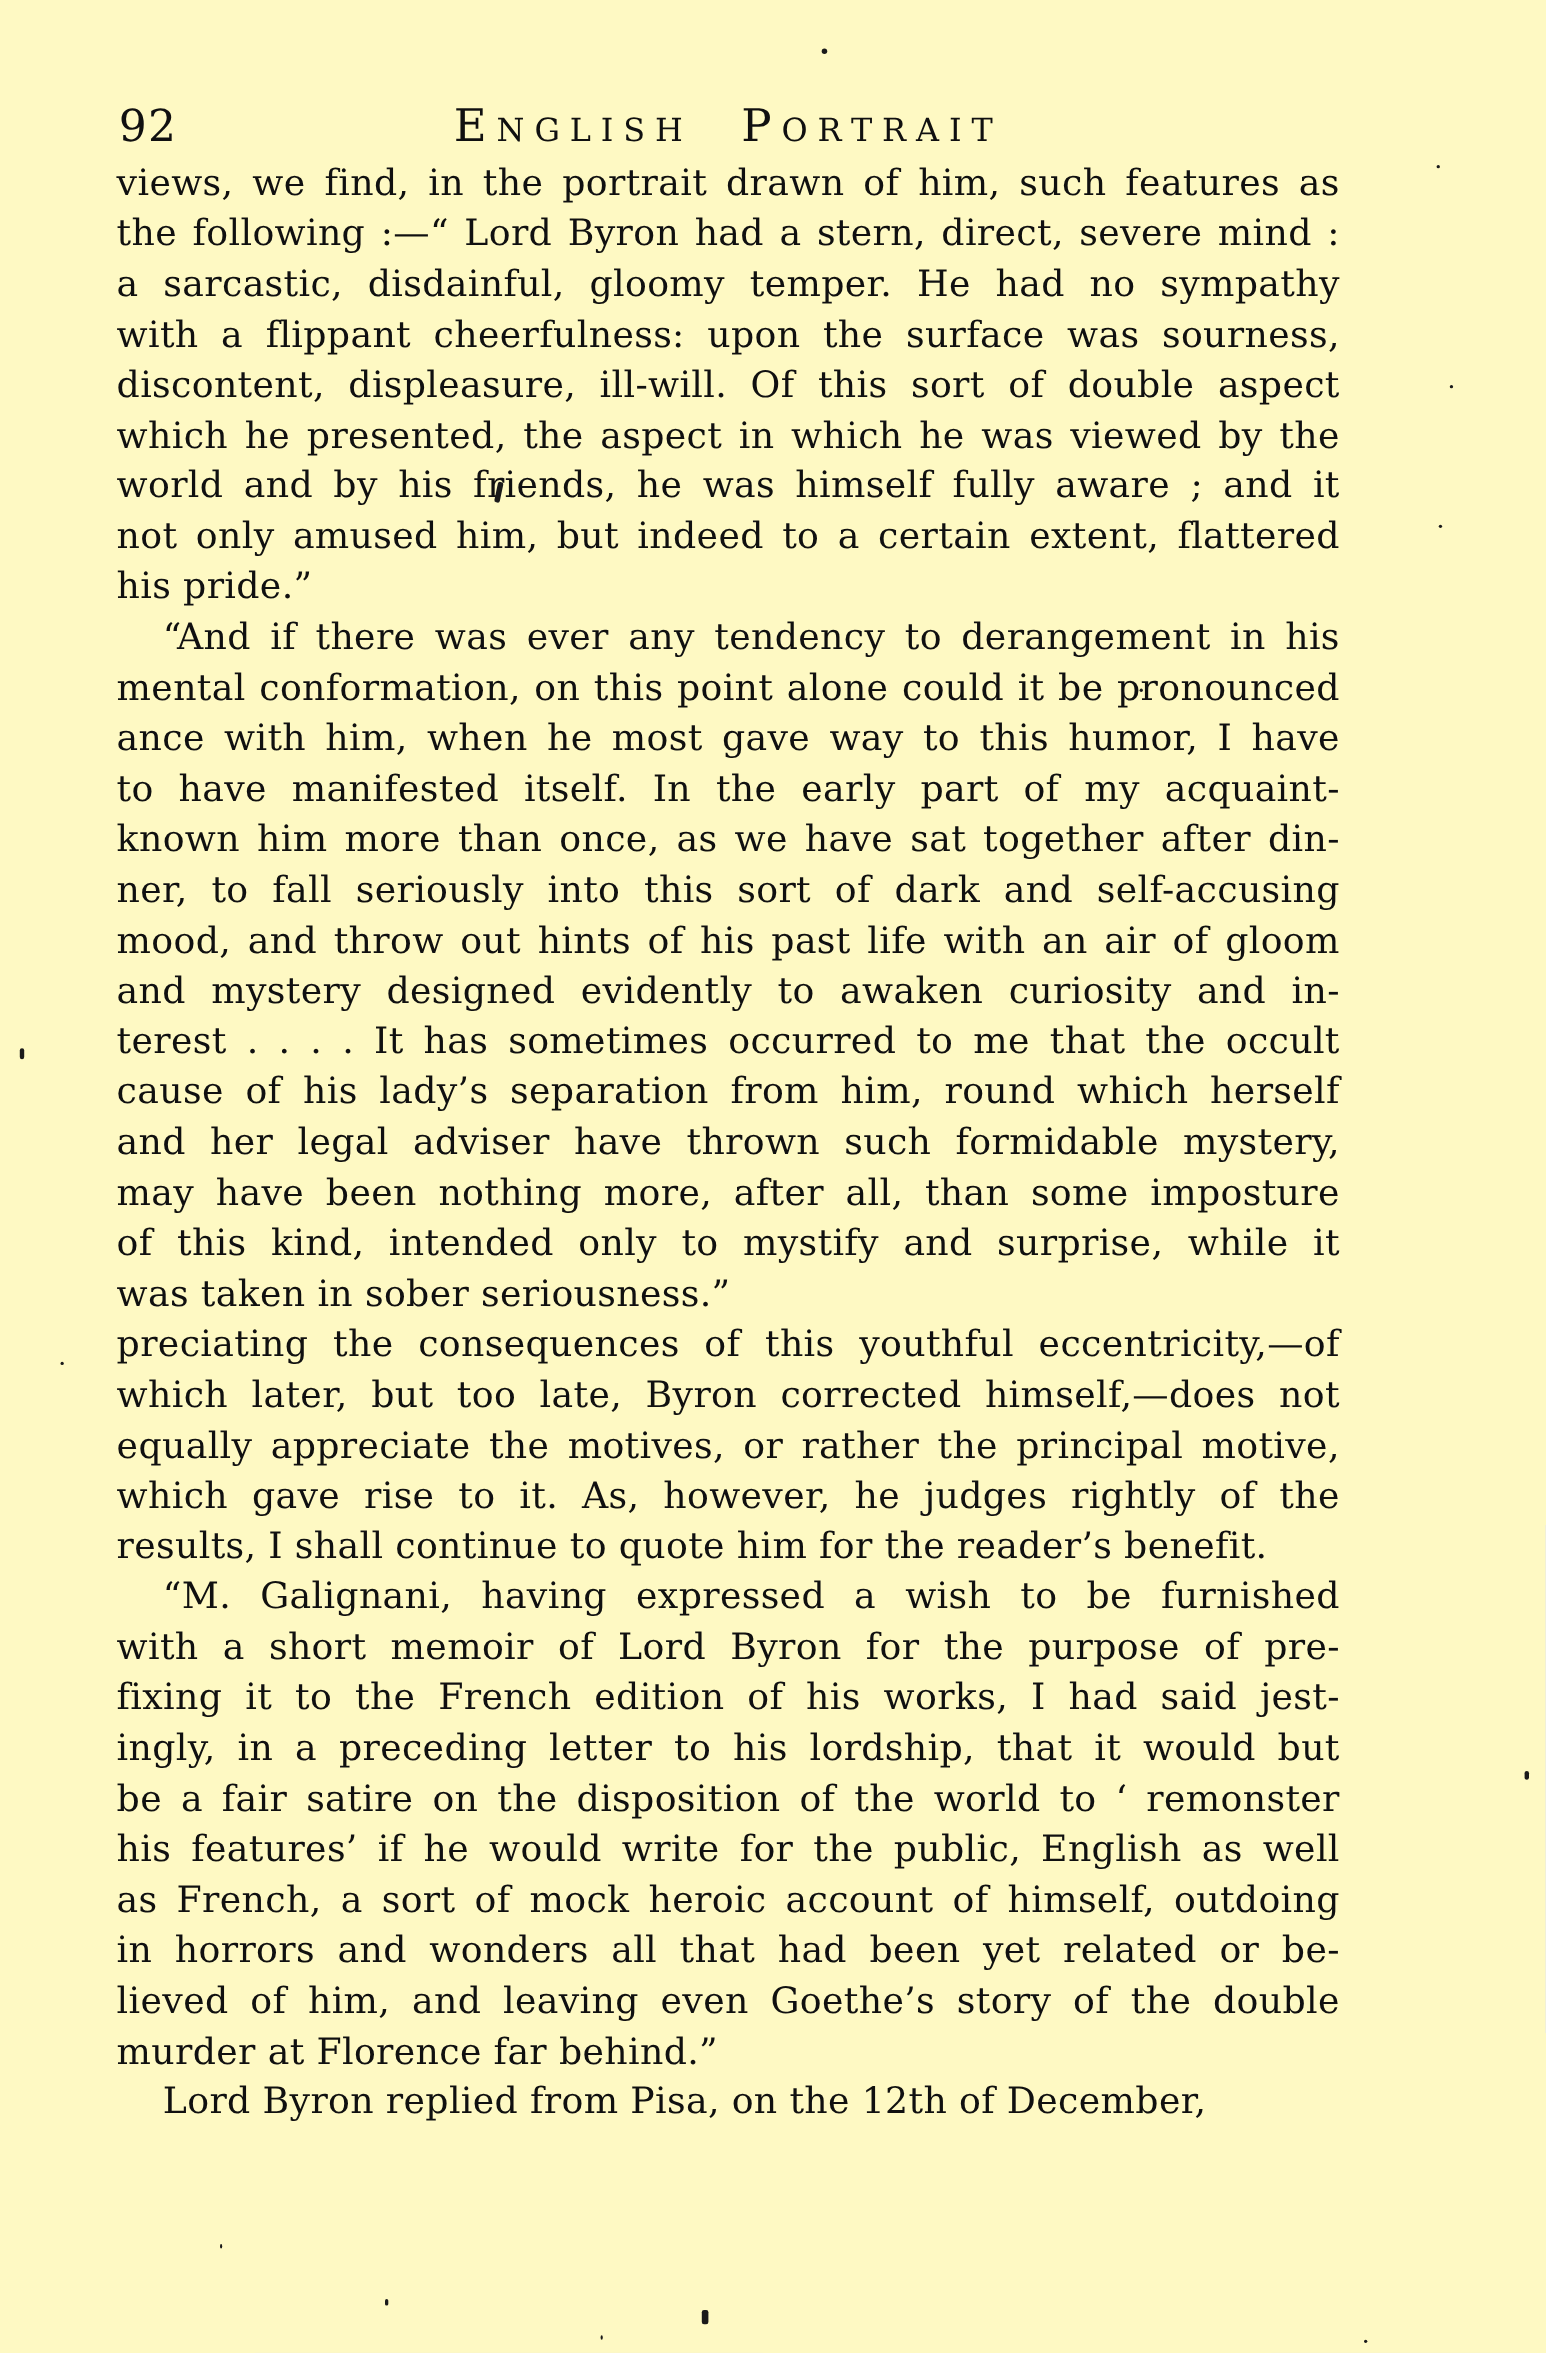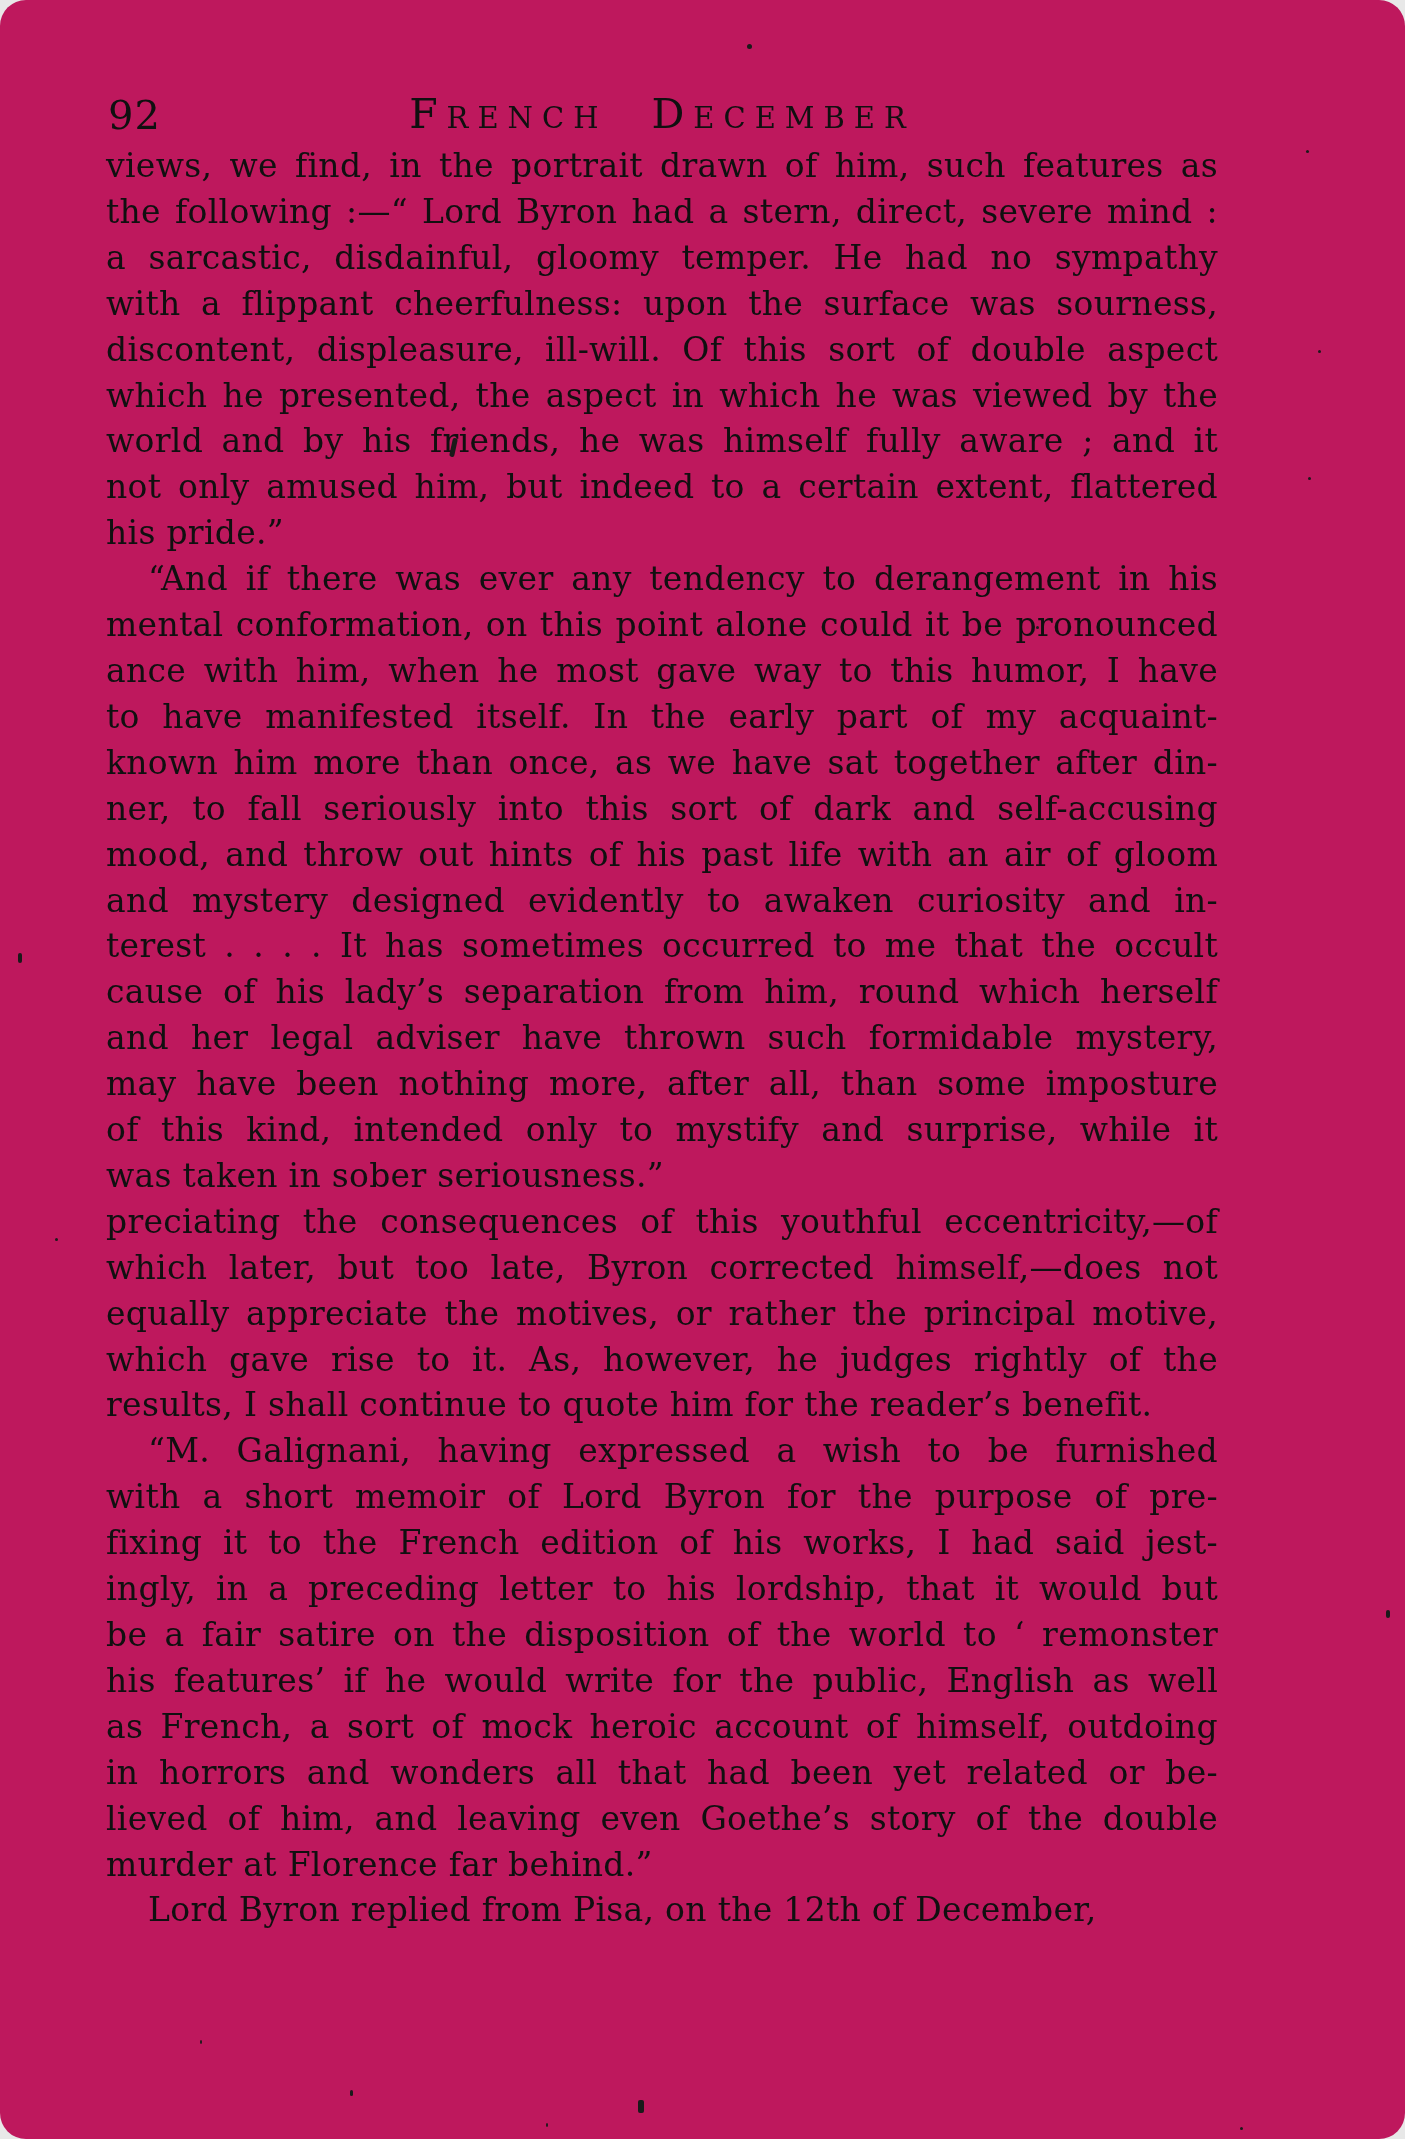--- a/index.html
+++ b/index.html
@@ -1,24 +1,23 @@
 <!DOCTYPE html>
 <html><head>
 <meta charset="utf-8">
 <style>
   html, body { margin: 0; padding: 0; background: #e8e8e8; }
   .page {
     position: relative;
     width: 1405px;
     height: 2139px;
-    background: #be185d;
+    background: #fef9c3;
     font-family: "DejaVu Serif", serif;
     color: #101010;
     overflow: hidden;
-    border-radius: 26px;
   }
   .header {
     position: absolute;
     left: 106px;
     top: 90px;
     width: 1112px;
     height: 52px;
   }
   .pagenum {
     position: absolute;
@@ -62,21 +61,21 @@
     border-radius: 50%;
   }
 </style>
 </head>
 <body>
 
 <div class="page">
 
   <div class="header">
     <span class="pagenum">92</span>
-    <span class="title">French December</span>
+    <span class="title">English Portrait</span>
   </div>
 
   <div class="text-block">
       <div class="line stretch">views, we find, in the portrait drawn of him, such features as</div>
       <div class="line stretch">the following :—“ Lord Byron had a stern, direct, severe mind :</div>
       <div class="line stretch">a sarcastic, disdainful, gloomy temper.  He had no sympathy</div>
       <div class="line stretch">with a flippant cheerfulness: upon the surface was sourness,</div>
       <div class="line stretch">discontent, displeasure, ill-will.  Of this sort of double aspect</div>
       <div class="line stretch">which he presented, the aspect in which he was viewed by the</div>
       <div class="line stretch">world and by his friends, he was himself fully aware ; and it</div>

